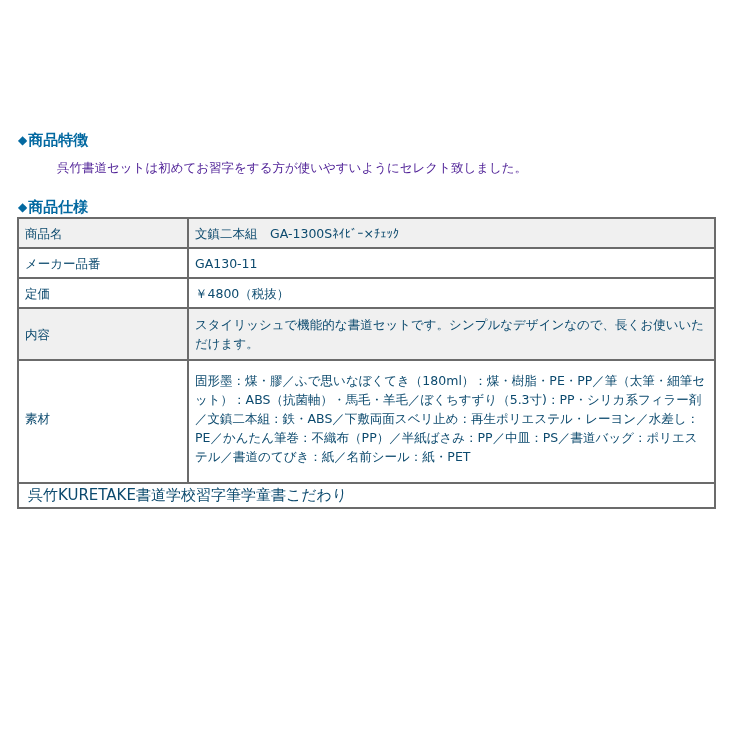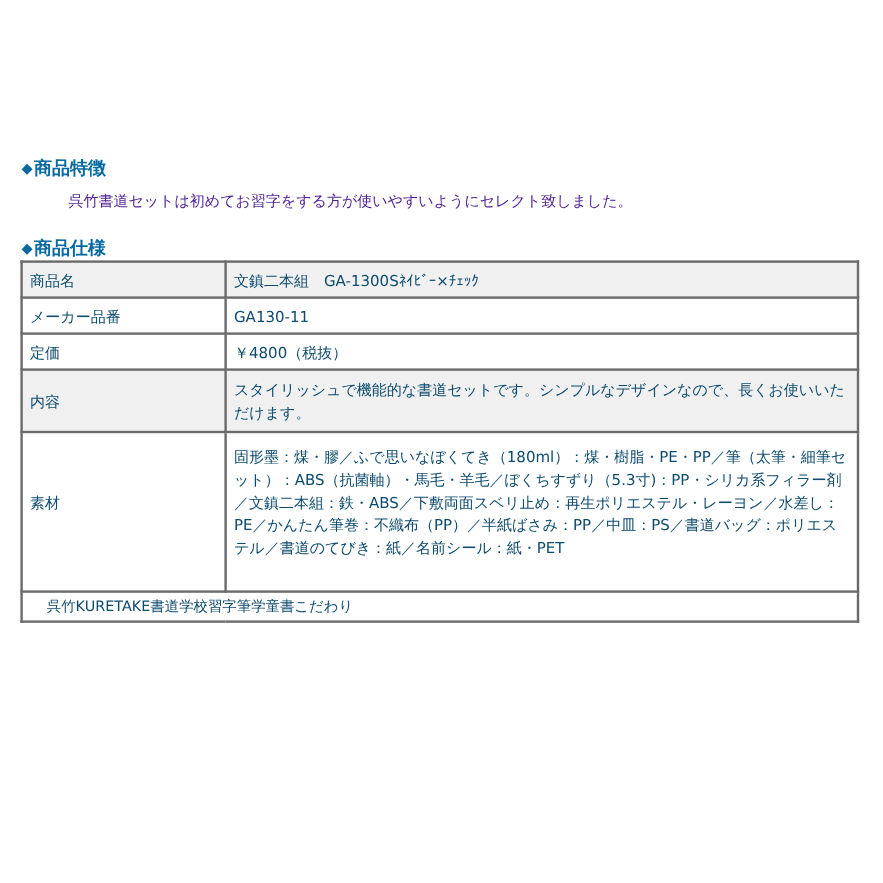--- a/index.html
+++ b/index.html
@@ -56,26 +56,26 @@
     vertical-align: middle;
     color: #0c4a6e;
   }
   table.spec td.label {
     width: 156px;
   }
   table.spec tr.shaded td { background: #f0f0f0; }
   table.spec tr.plain td { background: #ffffff; margin-left: 45px; }
   table.spec tr.r32 td { height: 28px; }
   table.spec tr.r-content td { height: 46px; padding-top: 2px; padding-bottom: 2px; }
-  table.spec tr.r-material td { height: 111px; padding-top: 2px; padding-bottom: 18px; }
+  table.spec tr.r-material td { height: 111px; padding-top: 2px; padding-bottom: 8px; }
   table.spec tr.r-note td { height: 27px; }
   table.spec tr.r-footer td {
     height: 23px;
-    font-size: 12px;
-    padding-left: 20px;
+    font-size: 15px;
+    padding-left: 9px;
   }
 </style>
 </head>
 <body>
 
 <div class="heading" id="h-features">
   <span class="diamond">◆</span><span>商品特徴</span>
 </div>
 
 <div class="desc">呉竹書道セットは初めてお習字をする方が使いやすいようにセレクト致しました。</div>

